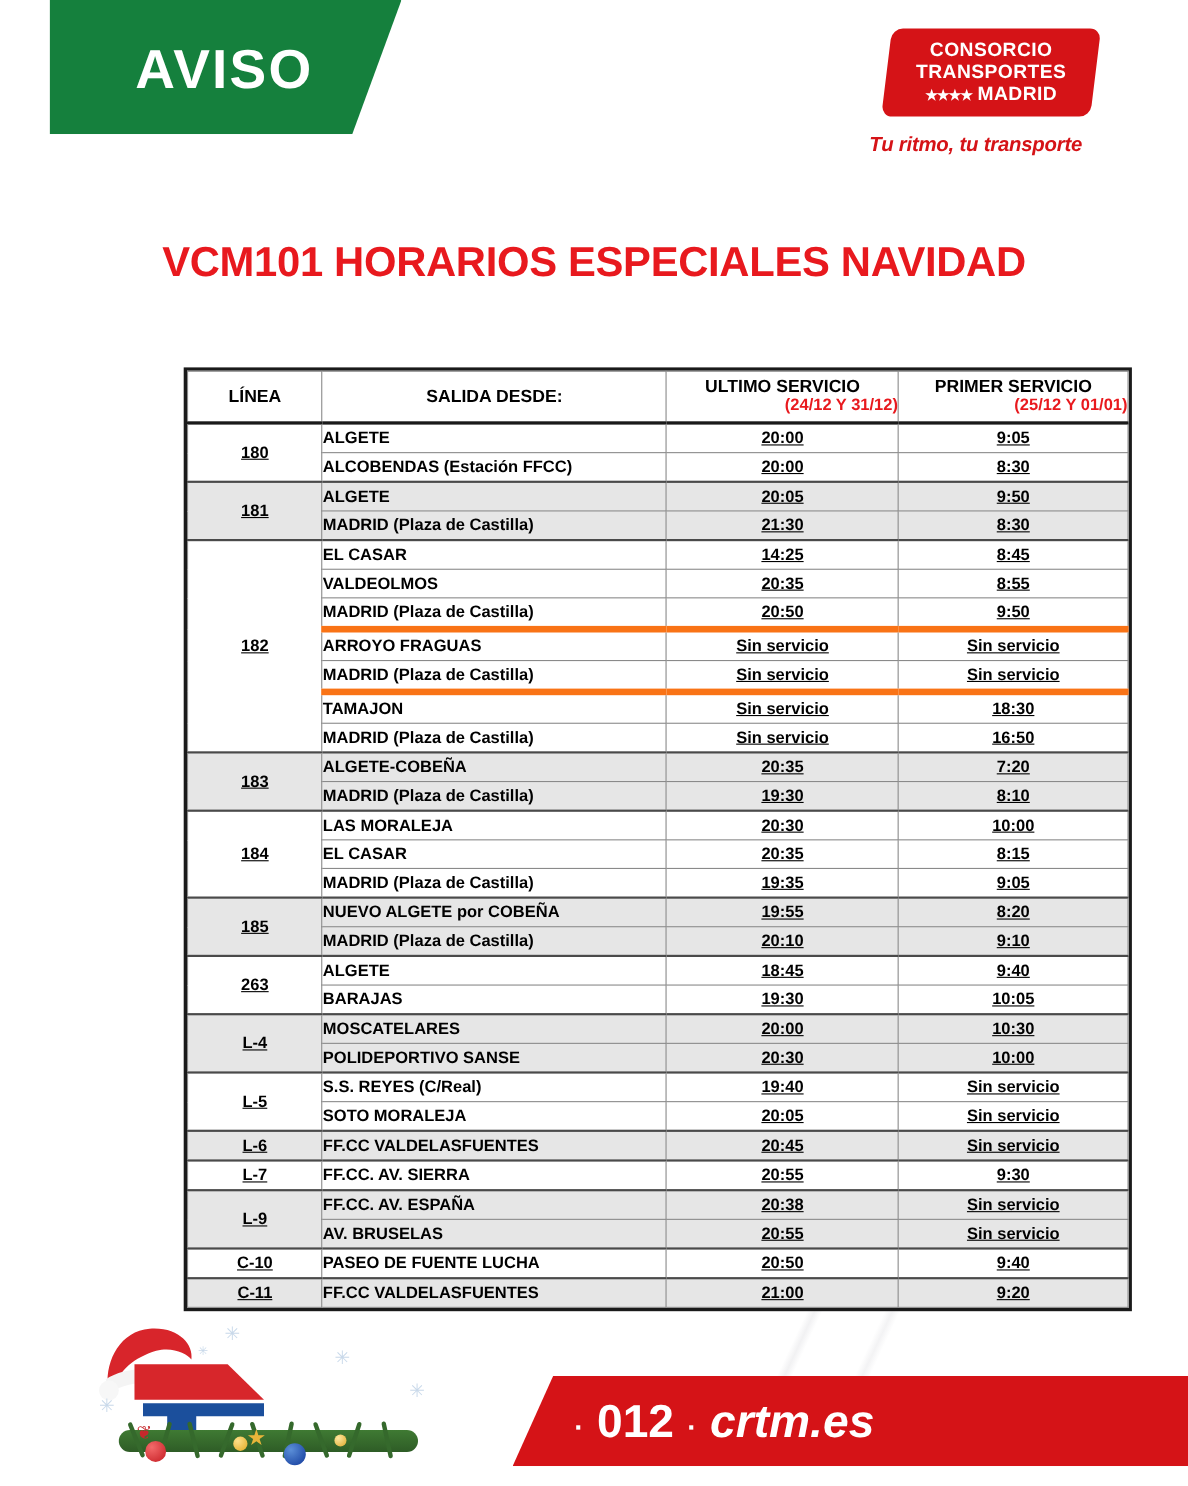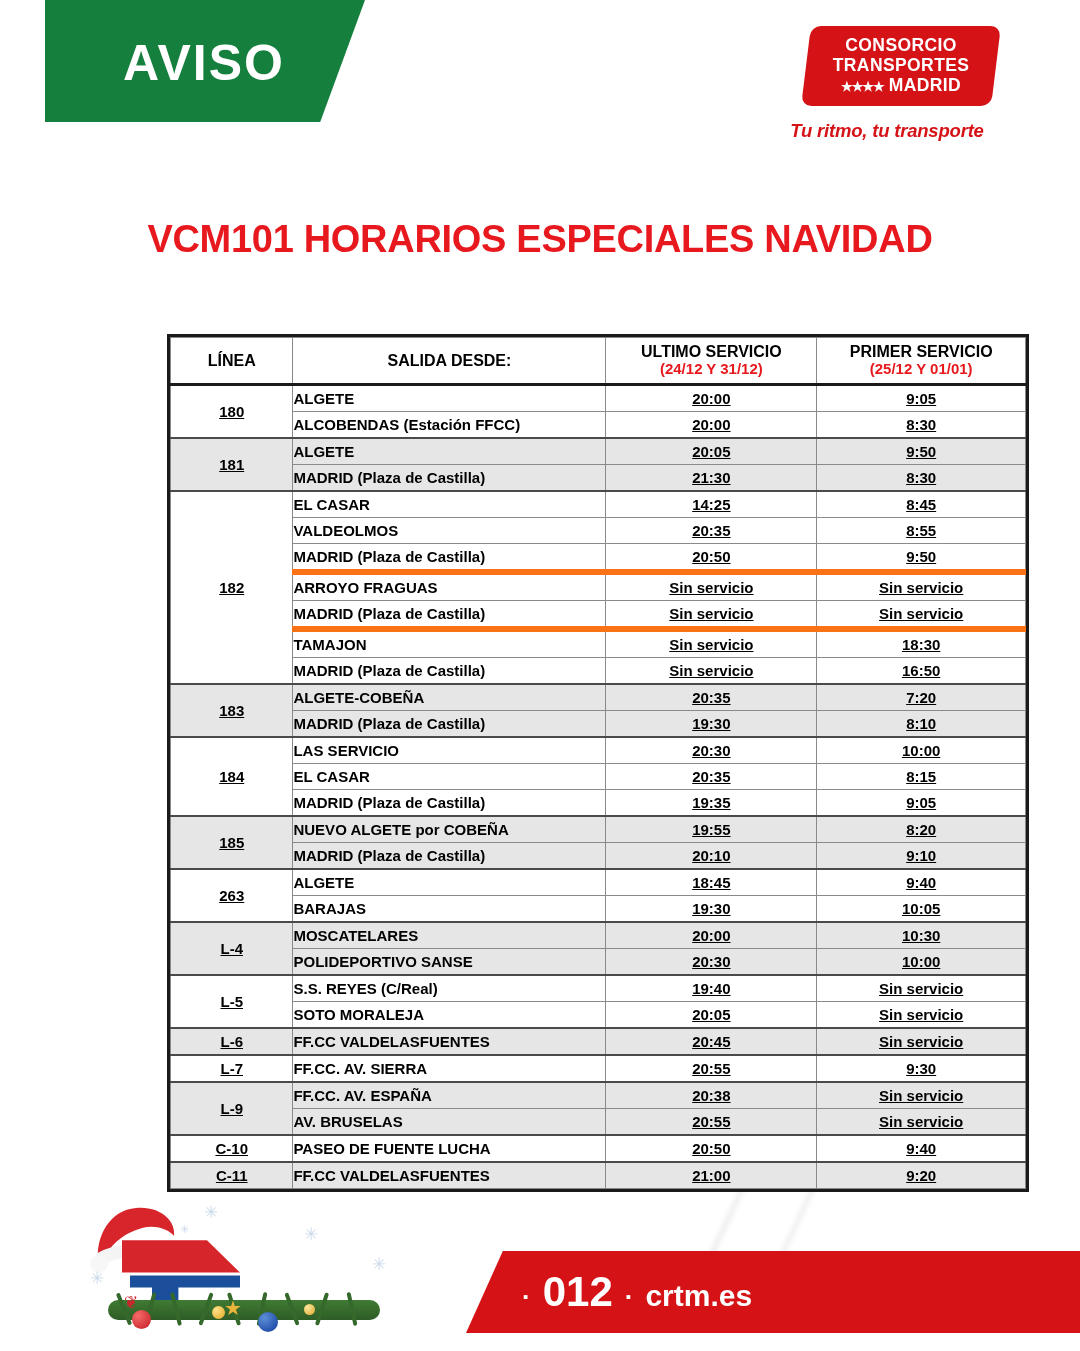--- a/index.html
+++ b/index.html
@@ -139,21 +139,21 @@
     vertical-align: middle;
   }
   table.sched thead th {
     border-bottom: 3px solid #1a1a1a;
     height: 45px;
     text-align: center;
     background: #ffffff;
     line-height: 1.12;
   }
   .hdr-main { display: block; font-size: 16px; color: #000000; }
-  .hdr-sub  { display: block; font-size: 15px; color: #e8191e; }
+  .hdr-sub  { display: block; font-size: 15px; color: #e8191e; text-align: right; }
 
   table.sched tbody td { height: 25px; }
   td.linea {
     text-align: center;
     font-size: 22px;
     border-left: none;
     border-right: 1px solid #6e6e6e;
     text-decoration: underline;
   }
   td.salida {
@@ -277,21 +277,21 @@
     margin-left: 56px;
     color: #ffffff;
     white-space: nowrap;
     display: flex;
     align-items: baseline;
     gap: 12px;
   }
   .info-mas  { font-size: 27px; font-weight: bold; letter-spacing: 0.4px; }
   .info-dot  { font-size: 26px; font-weight: bold; }
   .info-012  { font-size: 42px; font-weight: bold; text-align: center; }
-  .info-web  { font-size: 30px; font-weight: bold; }
+  .info-web  { font-size: 42px; font-weight: bold; font-style: italic; }
 </style>
 </head>
 <body>
 
 <div class="watermark"></div>
 
 <div class="aviso-banner">
   <div class="aviso-text">AVISO</div>
 </div>
 
@@ -402,21 +402,21 @@
           <td class="time">20:35</td>
           <td class="time last-col">7:20</td>
         </tr>
         <tr class="shaded">
           <td class="salida">MADRID (Plaza de Castilla)</td>
           <td class="time">19:30</td>
           <td class="time last-col">8:10</td>
         </tr>
         <tr class="group-start">
           <td class="linea" rowspan="3">184</td>
-          <td class="salida">LAS SERVICIO</td>
+          <td class="salida">LAS MORALEJA</td>
           <td class="time">20:30</td>
           <td class="time last-col">10:00</td>
         </tr>
         <tr>
           <td class="salida">EL CASAR</td>
           <td class="time">20:35</td>
           <td class="time last-col">8:15</td>
         </tr>
         <tr>
           <td class="salida">MADRID (Plaza de Castilla)</td>

